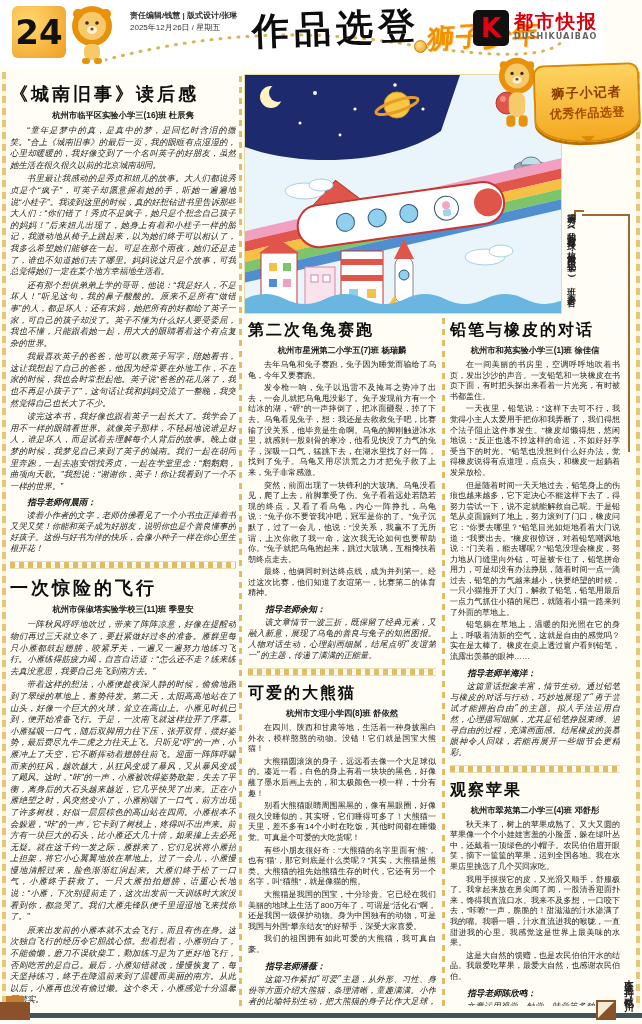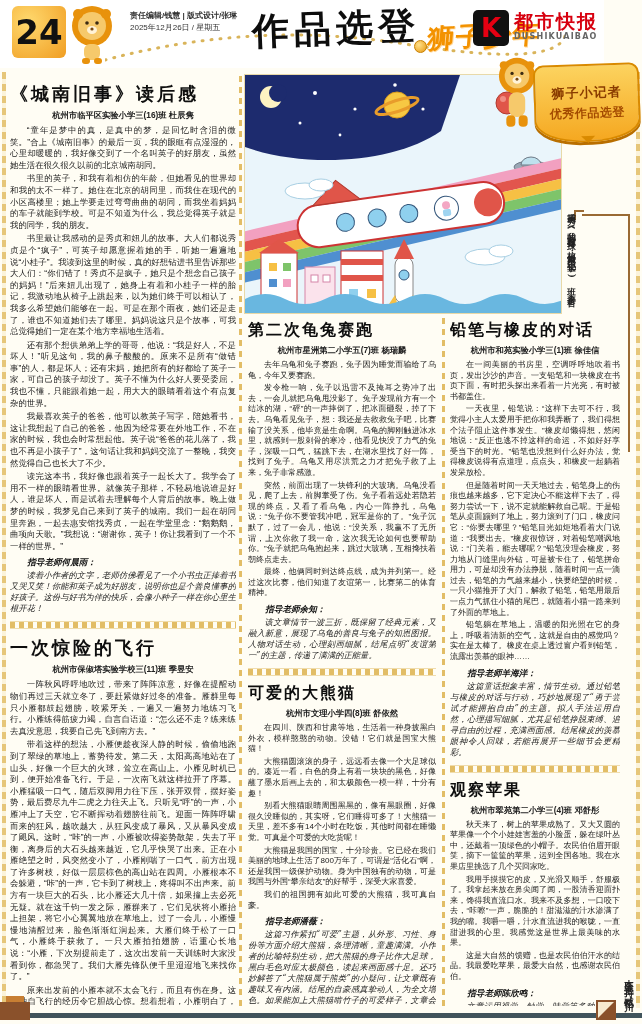--- a/index.html
+++ b/index.html
@@ -39,21 +39,21 @@
          border-top:1px solid #f0ddae;border-bottom:1px solid #f0ddae;}
   
   .col{position:absolute;top:80px;bottom:18px;overflow:hidden;}
   .col-left{left:10px;width:226px;}
   .col-mid{left:248px;width:188px;top:318px;}
   .col-right{left:450px;width:170px;top:318px;}
   article h2{margin:2px 0 4px;font:900 18px "DejaVu Serif",serif;letter-spacing:3px;color:#0e0e0e;}
   .col-mid article h2,.col-right article h2{font-size:16px;letter-spacing:2px;}
   .author{font-size:8.3px;font-weight:bold;margin:0 0 4px;color:#222;text-align:center;}
   article p{margin:0 0 2px;text-indent:2em;text-align:justify;color:#222;}
-  .col-left article p{font-size:8.4px;line-height:11.6px;}
+  .col-left article p{font-size:8.4px;line-height:11.6px;font-style:italic;}
   .col-mid article p,.col-right article p{font-size:8px;line-height:10.6px;}
   .teacher{margin-top:5px;}
   .t-label{font:italic 700 8.6px "DejaVu Serif",serif;text-indent:2em;color:#111;}
   .t-comment{font:italic 8.3px "DejaVu Serif",serif;line-height:11px;text-indent:2em;
              text-align:justify;color:#222;margin-top:1px;}
   
   .illustration{position:absolute;left:244px;top:74px;width:316px;height:238px;
                 border:1px solid #e8d9a8;background:#eef7fb;overflow:hidden;}
   .badge{position:absolute;left:534px;top:64px;width:102px;height:74px;
          background:linear-gradient(#fcd35f,#f5a821);border:2px solid #d98a00;
@@ -235,21 +235,20 @@
   </div>
 
   <div class="bracket"></div>
   <div class="caption">插画秀：《我的家在月球》 杭州市人民小学三(2)班 李彦哲</div>
 
   <div class="col col-left">
     <article>
       <h2>《城南旧事》读后感</h2>
       <div class="author">杭州市临平区实验小学三(16)班 杜辰隽</div>
       <p>“童年是梦中的真，是真中的梦，是回忆时含泪的微笑。”合上《城南旧事》的最后一页，我的眼眶有点湿湿的，心里却暖暖的，我好像交到了一个名叫英子的好朋友，虽然她生活在很久很久以前的北京城南胡同。</p>
-      <p>书里的英子，和我有着相仿的年龄，但她看见的世界却和我的太不一样了。她住在北京的胡同里，而我住在现代的小区高楼里；她上学要走过弯弯曲曲的胡同，而我坐着妈妈的车子就能到学校。可是不知道为什么，我总觉得英子就是我的同学，我的朋友。</p>
       <p>书里最让我感动的是秀贞和妞儿的故事。大人们都说秀贞是个“疯子”，可英子却愿意握着她的手，听她一遍遍地说“小桂子”。我读到这里的时候，真的好想钻进书里告诉那些大人们：“你们错了！秀贞不是疯子，她只是个想念自己孩子的妈妈！”后来妞儿出现了，她身上有着和小桂子一样的胎记，我激动地从椅子上跳起来，以为她们终于可以相认了，我多么希望她们能够在一起。可是在那个雨夜，她们还是走了，谁也不知道她们去了哪里。妈妈说这只是个故事，可我总觉得她们一定在某个地方幸福地生活着。</p>
       <p>还有那个想供弟弟上学的哥哥，他说：“我是好人，不是坏人！”听见这句，我的鼻子酸酸的。原来不是所有“做错事”的人，都是坏人；还有宋妈，她把所有的好都给了英子一家，可自己的孩子却没了。英子不懂为什么好人要受委屈，我也不懂，只能跟着她一起，用大大的眼睛看着这个有点复杂的世界。</p>
       <p>我最喜欢英子的爸爸，他可以教英子写字，陪她看书，这让我想起了自己的爸爸，他因为经常要在外地工作，不在家的时候，我也会时常想起他。英子说“爸爸的花儿落了，我也不再是小孩子了”，这句话让我和妈妈交流了一整晚，我突然觉得自己也长大了不少。</p>
       <p>读完这本书，我好像也跟着英子一起长大了。我学会了用不一样的眼睛看世界。就像英子那样，不轻易地说谁是好人，谁是坏人，而是试着去理解每个人背后的故事。晚上做梦的时候，我梦见自己来到了英子的城南。我们一起在胡同里奔跑，一起去惠安馆找秀贞，一起在学堂里念：“鹅鹅鹅，曲项向天歌。”我想说：“谢谢你，英子！你让我看到了一个不一样的世界。”</p>
       <div class="teacher">
         <div class="t-label">指导老师何晨雨：</div>
         <div class="t-comment">读着小作者的文字，老师仿佛看见了一个小书虫正捧着书又哭又笑！你能和英子成为好朋友，说明你也是个善良懂事的好孩子。这份与好书为伴的快乐，会像小种子一样在你心里生根开花！</div>
       </div>
     </article>
 
@@ -280,20 +279,21 @@
     </article>
 
     <div class="h-divider"></div>
 
     <article>
       <h2>可爱的大熊猫</h2>
       <div class="author">杭州市文理小学四(8)班 舒依然</div>
       <p>在四川、陕西和甘肃等地，生活着一种身披黑白外衣，模样憨憨的动物。没错！它们就是国宝大熊猫！</p>
       <p>大熊猫圆滚滚的身子，远远看去像一个大足球似的。凑近一看，白色的身上有着一块块的黑色，好像蘸了墨水后画上去的，和太极颜色一模一样，十分有趣！</p>
       <p>别看大熊猫眼睛周围黑黑的，像有黑眼圈，好像很久没睡似的，其实呀，它们睡得可多了！大熊猫一天里，差不多有14个小时在吃饭，其他时间都在睡懒觉。可真是个可爱的大吃货呢！</p>
+      <p>有些小朋友很好奇：“大熊猫的名字里面有‘熊’，也有‘猫’，那它到底是什么类呢？”其实，大熊猫是熊类。大熊猫的祖先始熊猫生存的时代，它还有另一个名字，叫“猫熊”，就是像猫的熊。</p>
       <p>大熊猫是我国的国宝，十分珍贵。它已经在我们美丽的地球上生活了800万年了，可谓是“活化石”啊，还是我国一级保护动物。身为中国独有的动物，可是我国与外国“攀亲结友”的好帮手，深受大家喜爱。</p>
       <p>我们的祖国拥有如此可爱的大熊猫，我可真自豪。</p>
       <div class="teacher">
         <div class="t-label">指导老师潘薇：</div>
         <div class="t-comment">这篇习作紧扣“可爱”主题，从外形、习性、身份等方面介绍大熊猫，条理清晰，童趣满满。小作者的比喻特别生动，把大熊猫的身子比作大足球，黑白毛色对应太极颜色，读起来画面感十足。还巧妙解答了“大熊猫属于熊类”的小疑问，让文章既有趣味又有内涵。结尾的自豪感真挚动人，为全文增色。如果能加上大熊猫啃竹子的可爱样子，文章会更鲜活哦！</div>
       </div>
     </article>
   </div>
 
   <div class="col col-right">

